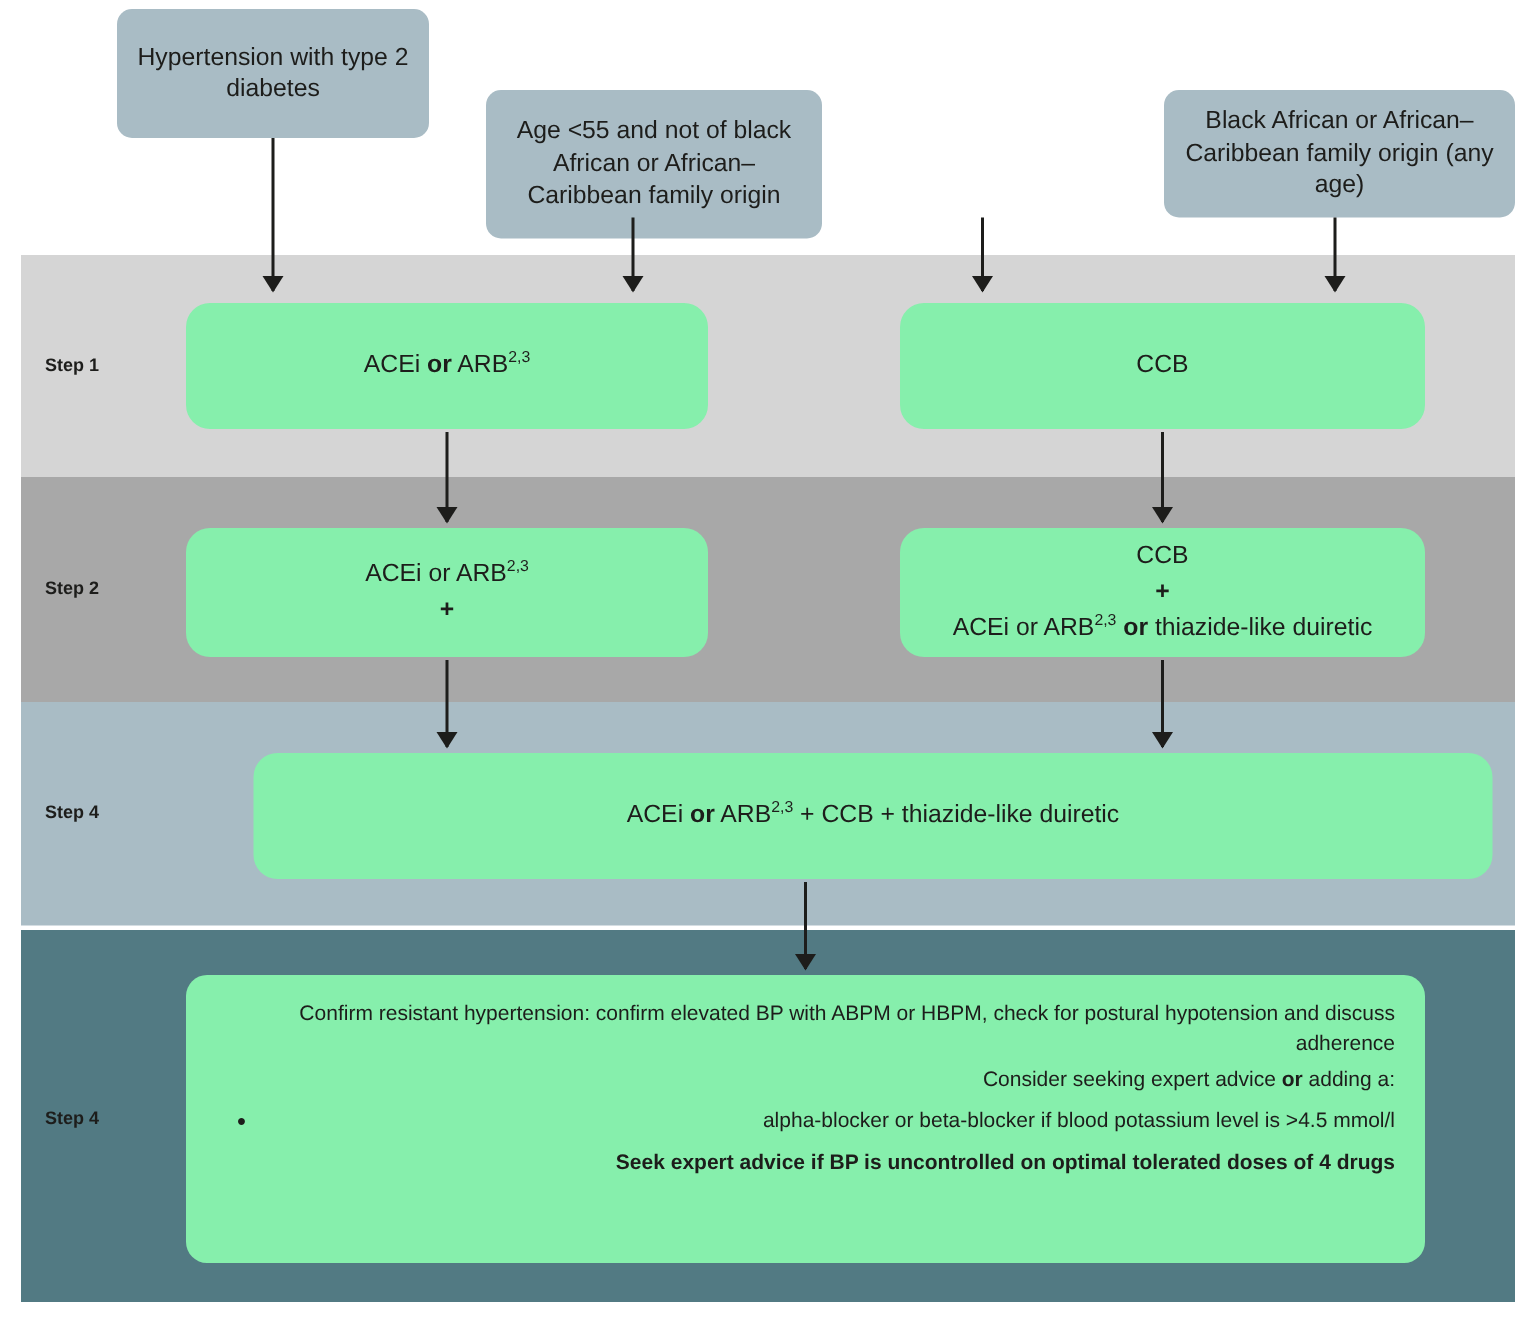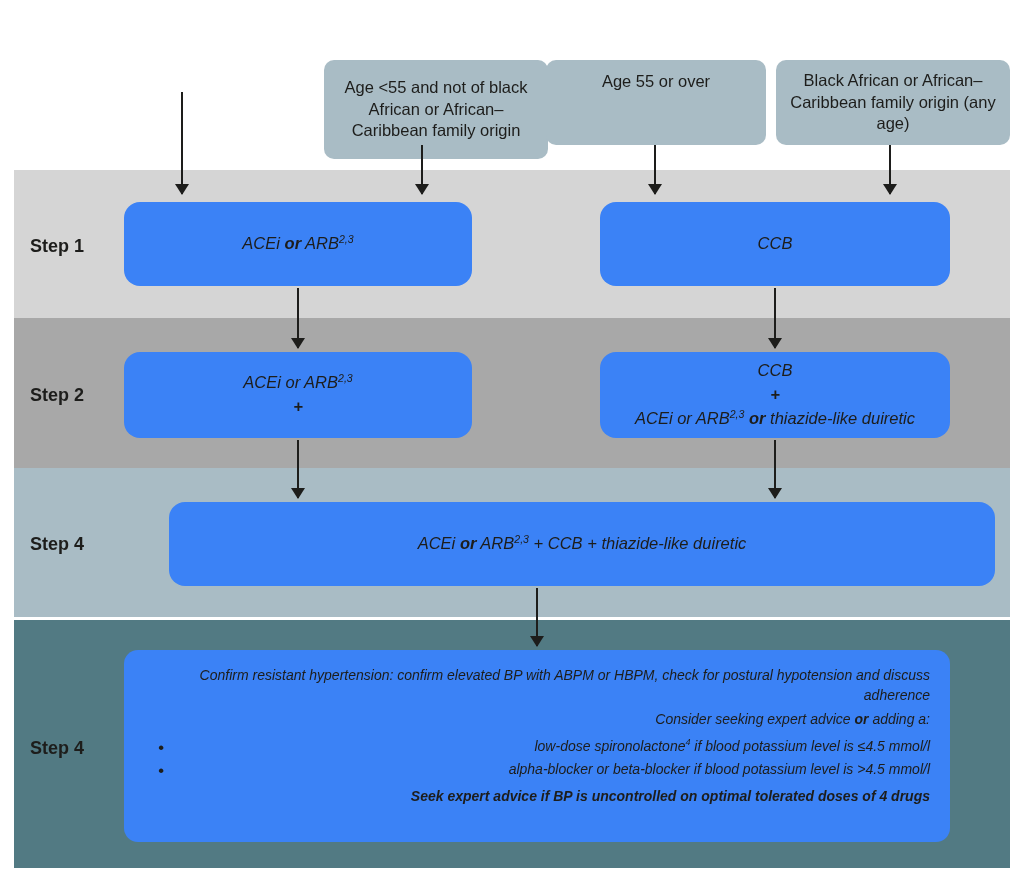--- a/index.html
+++ b/index.html
@@ -22,21 +22,21 @@
   .band-step1 { top: 170px;  height: 148px; background: #d5d5d5; }
   .band-step2 { top: 318px;  height: 150px; background: #a8a8a8; }
   .band-step3 { top: 468px;  height: 149px; background: #a9bcc5; }
   .band-step4 { top: 620px;  height: 248px; background: #527a83; }
 
   
   .step-label {
     position: absolute;
     left: 30px;
     width: 92px;
-    font-size: 18px;
+    font-size: 12px;
     font-weight: bold;
     color: #1d1d1b;
     text-align: left;
   }
   .sl1 { top: 236px; }
   .sl2 { top: 385px; }
   .sl3 { top: 534px; }
   .sl4 { top: 738px; }
 
   
@@ -57,30 +57,29 @@
   .tbox-nodiabetes { left: 312px; top: 6px;  width: 698px; height: 44px;
                      align-items: flex-start; padding-top: 10px; }
   .tbox-age55under { left: 324px; top: 60px; width: 224px; height: 99px; }
   .tbox-age55over  { left: 546px; top: 60px; width: 220px; height: 85px;
                      align-items: flex-start; padding-top: 11px; }
   .tbox-black      { left: 776px; top: 60px; width: 234px; height: 85px; }
 
   
   .lbox {
     position: absolute;
-    background: #3b82f6;
+    background: #86efac;
     border-radius: 16px;
     display: flex;
     align-items: center;
     justify-content: center;
     text-align: center;
     font-size: 16.5px;
     line-height: 1.45;
     color: #1d1d1b;
-    font-style: italic;
   }
   .lbox-s1a { left: 124px; top: 202px; width: 348px; height: 84px; }
   .lbox-s1b { left: 600px; top: 202px; width: 350px; height: 84px; }
   .lbox-s2a { left: 124px; top: 352px; width: 348px; height: 86px; }
   .lbox-s2b { left: 600px; top: 352px; width: 350px; height: 86px; }
   .lbox-s3  { left: 124px; top: 502px; width: 826px; height: 84px; margin-left: 45px; }
   .lbox-s4  { left: 124px; top: 650px; width: 826px; height: 192px;
               align-items: flex-start; justify-content: flex-start;
               text-align: left; padding: 16px 20px; border-radius: 14px; }
 
@@ -123,29 +122,29 @@
 </head>
 <body>
 
 <div id="canvas">
 
   <div class="band band-step1"></div>
   <div class="band band-step2"></div>
   <div class="band band-step3"></div>
   <div class="band band-step4"></div>
 
+  <div class="tbox tbox-diabetes">
+    <span>Hypertension with type 2 diabetes</span>
+  </div>
 
 
   <div class="tbox tbox-age55under">
     <span>Age &lt;55 and not of black African or African–Caribbean family origin</span>
   </div>
 
-  <div class="tbox tbox-age55over">
-    <span>Age 55 or over</span>
-  </div>
 
   <div class="tbox tbox-black">
     <span>Black African or African–Caribbean family origin (any age)</span>
   </div>
 
   <div class="arrow" style="left:175px; top:92px;  height:102px;">
     <div class="stem"></div>
       <div class="head"></div>
   </div>
   <div class="arrow" style="left:415px; top:145px; height:49px;">
@@ -212,20 +211,19 @@
   <div class="arrow" style="left:530px; top:588px; height:58px;">
     <div class="stem"></div>
       <div class="head"></div>
   </div>
 
   <div class="lbox lbox-s4">
     <div class="s4-body">
       <p class="s4-line">Confirm resistant hypertension: confirm elevated BP with ABPM or HBPM, check for postural hypotension and discuss adherence</p>
       <p class="s4-line-2"><span>Consider seeking expert advice </span><span class="bld">or</span><span> adding a:</span></p>
       <ul class="s4-bullets">
-        <li><span>low-dose spironolactone</span><sup>4</sup><span> if blood potassium level is ≤4.5 mmol/l</span></li>
         <li><span>alpha-blocker or beta-blocker if blood potassium level is &gt;4.5 mmol/l</span></li>
       </ul>
       <p class="s4-final">Seek expert advice if BP is uncontrolled on optimal tolerated doses of 4 drugs</p>
     </div>
   </div>
 
 </div>
 
 </body></html>

